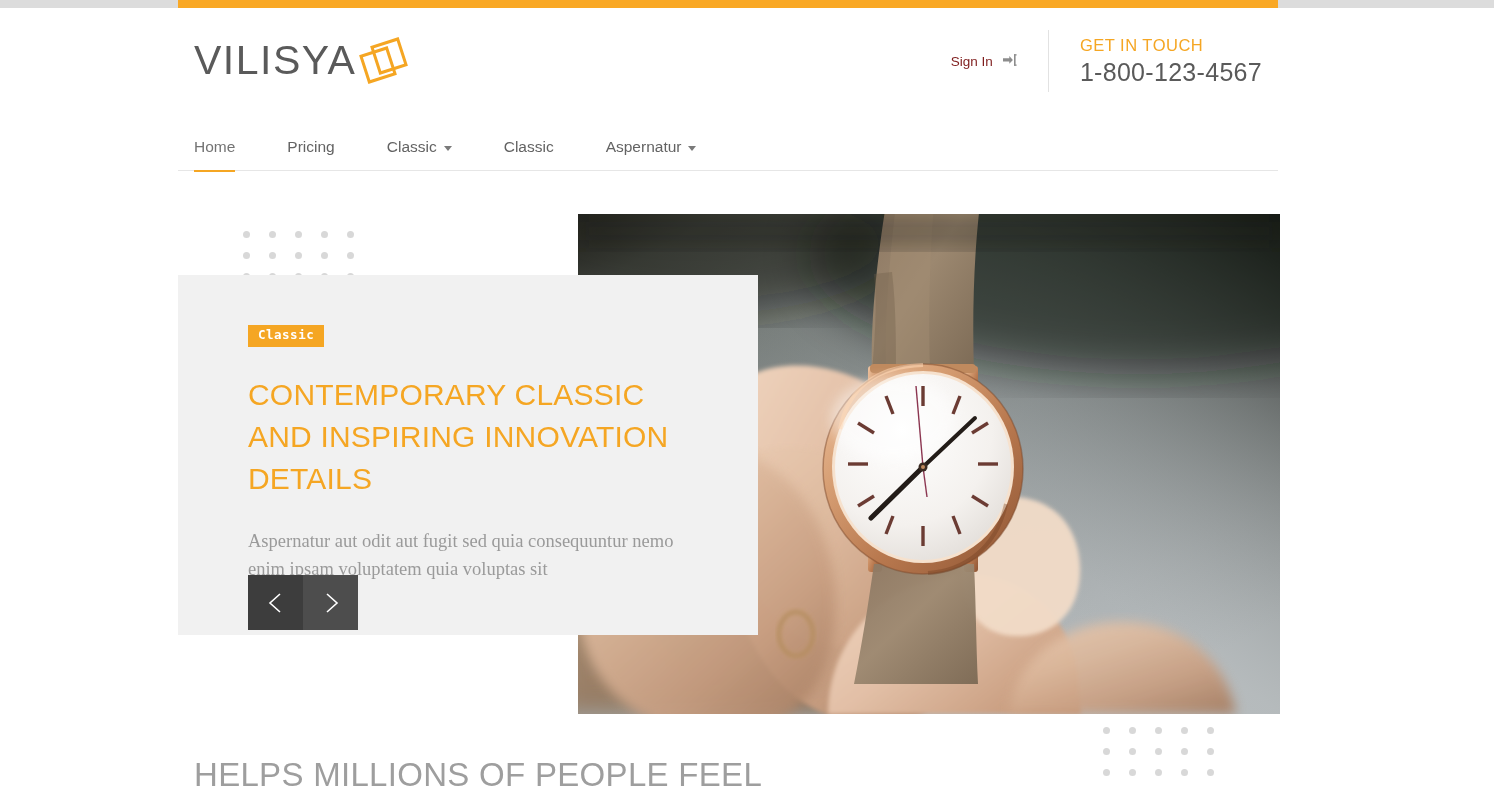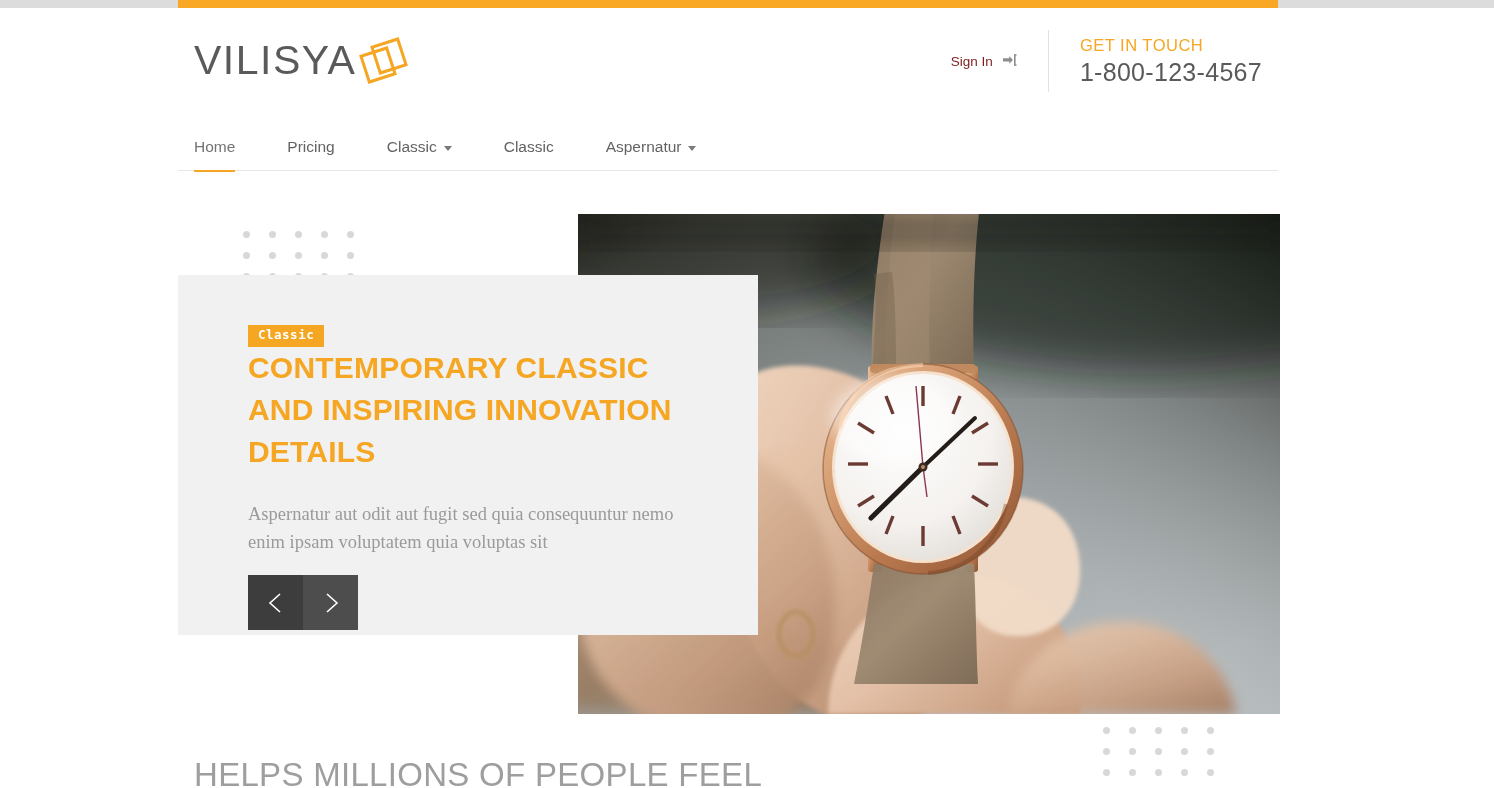--- a/index.html
+++ b/index.html
@@ -224,22 +224,23 @@
     background: #F5A623;
     color: #ffffff;
     font-family: "DejaVu Sans Mono", monospace;
     font-size: 12.5px;
     font-weight: bold;
     letter-spacing: 0.5px;
     padding: 4px 10px 5px 10px;
     line-height: 1;
   }
   .hero-title {
+    margin-top: 27px;
     font-size: 30px;
-    font-weight: 700;
+    font-weight: 400;
     color: #F5A623;
     line-height: 42px;
     letter-spacing: 0.2px;
     text-transform: uppercase;
     max-width: 430px;
   }
   .hero-desc {
     margin-top: 27px;
     font-family: "Liberation Serif", serif;
     font-size: 18.5px;

